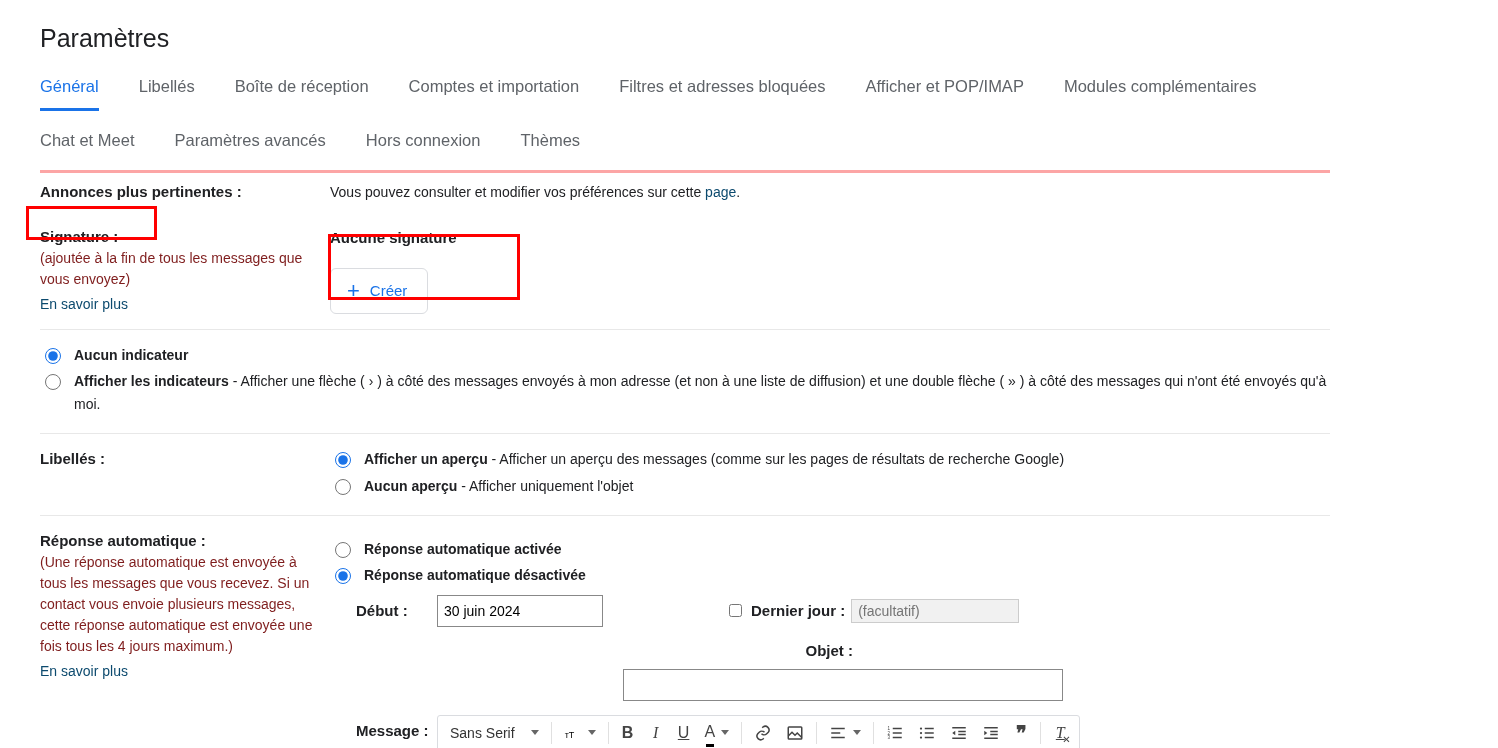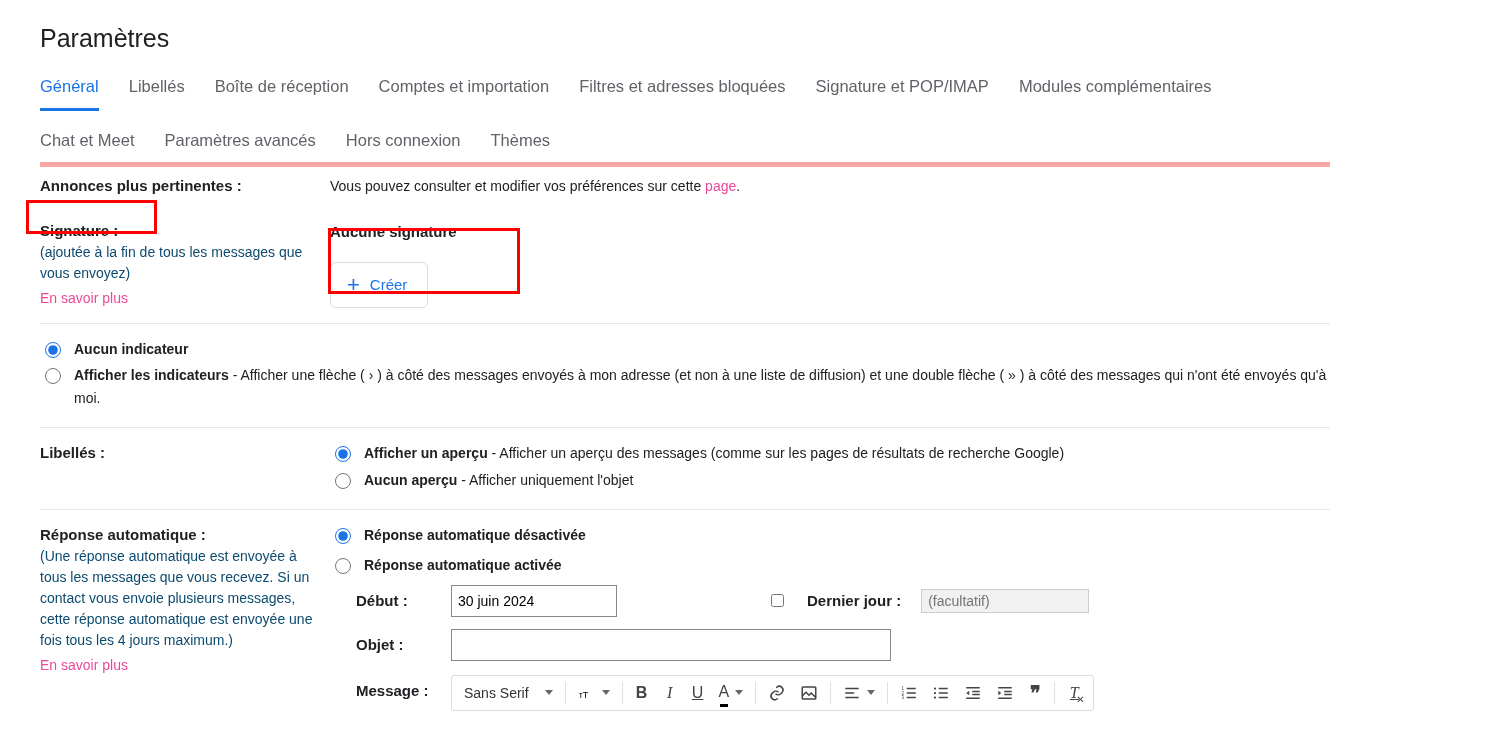--- a/index.html
+++ b/index.html
@@ -12,24 +12,24 @@
     }
     .container { width: 1350px; padding: 14px 30px 0 30px; margin-left: 10px; }
     .page-title {
       font-size: 25px;
       font-weight: 400;
       margin: 10px 0 20px 0;
     }
     .tabs {
       display: flex;
       flex-wrap: wrap;
-      gap: 8px;
-      border-bottom: 5px solid #fca5a5;
+      gap: 18px;
+      border-bottom: 3px solid #fca5a5;
       row-gap: 16px;
-      padding-bottom: 0;
+      padding-bottom: 8px;
     }
     .tab {
       font-size: 16.5px;
       color: #5f6368;
       padding: 4px 0 12px 0;
       margin-right: 22px;
       cursor: pointer;
       white-space: nowrap;
     }
     .tab.active {
@@ -50,24 +50,24 @@
       flex-shrink: 0;
       padding-right: 10px;
       line-height: 1.5;
     }
     .label-title {
       font-weight: 700;
       font-size: 15px;
     }
     .label-desc {
       font-size: 14px;
+      color: #7f1d1d;
+    }
+    .link {
       color: #0c4a6e;
-    }
-    .link {
-      color: #ec4899;
       cursor: pointer;
     }
     .content-col {
       flex: 1;
       line-height: 1.6;
     }
     .bold { font-weight: 700; }
     .radio-row {
       display: flex;
       align-items: flex-start;
@@ -102,21 +102,21 @@
     }
     .create-btn .plus {
       font-size: 22px;
       font-weight: 400;
       line-height: 1;
       color: #1a73e8;
     }
     .form-row {
       display: flex;
       align-items: center;
-      gap: 20px;
+      gap: 6px;
       margin: 6px 0;
     }
     .form-label {
       width: 75px;
       font-weight: 700;
       font-size: 15px;
     }
     input[type="text"].field {
       border: 1px solid #888;
       padding: 15px 6px;
@@ -200,21 +200,21 @@
 
 <div class="container">
   <div class="page-title">Paramètres</div>
 
   <div class="tabs" id="tabs-bar">
       <div class="tab active">Général</div>
       <div class="tab">Libellés</div>
       <div class="tab">Boîte de réception</div>
       <div class="tab">Comptes et importation</div>
       <div class="tab">Filtres et adresses bloquées</div>
-      <div class="tab">Signature et POP/IMAP</div>
+      <div class="tab">Afficher et POP/IMAP</div>
       <div class="tab">Modules complémentaires</div>
       <div class="tab">Chat et Meet</div>
       <div class="tab">Paramètres avancés</div>
       <div class="tab">Hors connexion</div>
       <div class="tab">Thèmes</div>
     </div>
 
   <div class="section no-border" style="border-bottom:none; padding-bottom:8px;">
     <div class="label-col">
       <span class="label-title">Annonces plus pertinentes :</span>
@@ -272,39 +272,39 @@
     </div>
   </div>
 
   <div class="section" style="border-bottom:none;">
     <div class="label-col">
       <div class="label-title">Réponse automatique :</div>
       <div class="label-desc">(Une réponse automatique est envoyée à tous les messages que vous recevez. Si un contact vous envoie plusieurs messages, cette réponse automatique est envoyée une fois tous les 4 jours maximum.)</div>
       <div class="link" style="margin-top:4px;">En savoir plus</div>
     </div>
     <div class="content-col">
+      <div class="radio-row" style="margin-top:8px;">
+        <input type="radio" name="vac" style="">
+        <div><span class="bold">Réponse automatique activée</span></div>
+      </div>
       <div class="radio-row">
         <input type="radio" name="vac" checked="" style="">
         <div><span class="bold">Réponse automatique désactivée</span></div>
-      </div>
-      <div class="radio-row" style="margin-top:8px;">
-        <input type="radio" name="vac" style="">
-        <div><span class="bold">Réponse automatique activée</span></div>
       </div>
 
       <div style="padding-left:26px; margin-top:8px;">
         <div class="form-row">
           <div class="form-label">Début :</div>
           <input type="text" class="field date-field" value="30 juin 2024" style="">
           <div style="width:110px;"></div>
           <input type="checkbox" style="">
           <span class="bold" style="font-size:15px;">Dernier jour :</span>
           <input type="text" class="optional-field" disabled="" placeholder="(facultatif)" style="">
         </div>
-        <div class="form-row" style="margin-top:12px;">
+        <div class="form-row" style="margin-top:12px;flex-direction:column;">
           <div class="form-label">Objet :</div>
           <input type="text" class="field subject-field" value="" style="">
         </div>
         <div class="form-row" style="margin-top:12px; align-items:flex-start;">
           <div class="form-label" style="padding-top:6px;">Message :</div>
           <div>
             <div class="toolbar">
               <div class="font-sel caret-down">Sans Serif</div>
               <div class="tsep"></div>
               <div class="tbtn caret-down">

